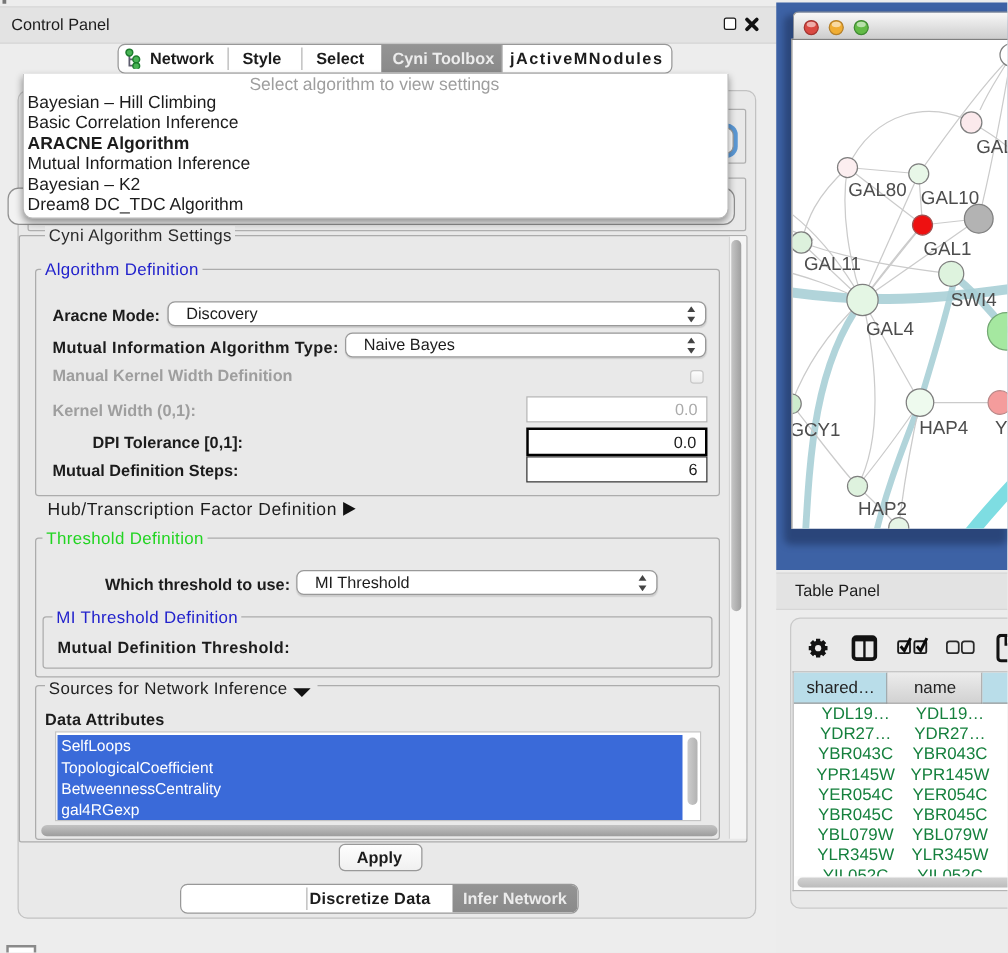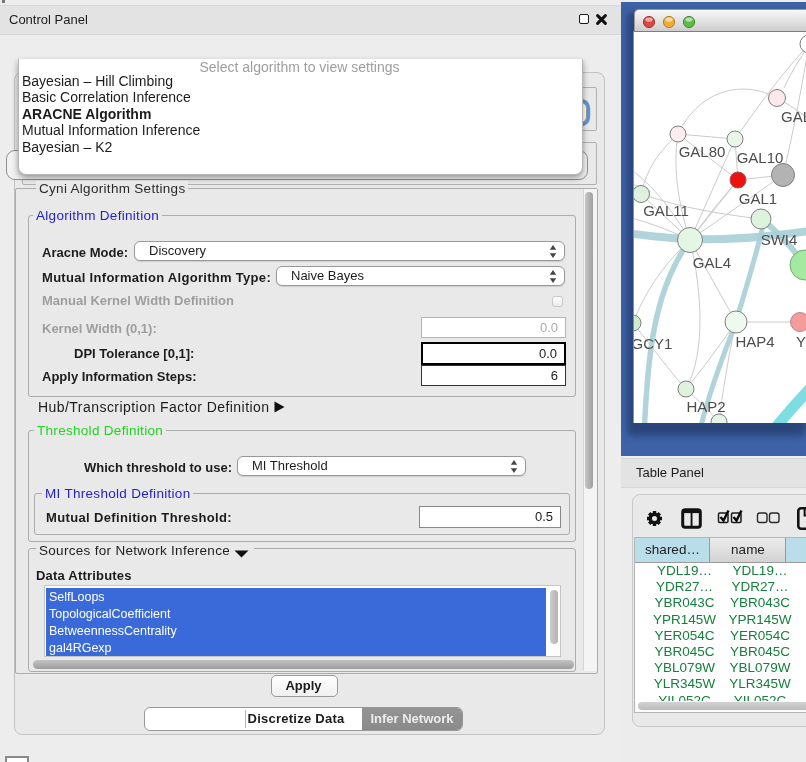--- a/index.html
+++ b/index.html
@@ -33,33 +33,51 @@
   <div class="abs" style="left:0;top:5px;width:621px;height:28px;background:#e3e3e3;border-top:1px solid #d8d8d8;border-bottom:1px solid #d6d6d6;"></div>
   <div class="abs lbl" style="left:9px;top:12px;">Control Panel</div>
 
   <div class="abs" style="left:579px;top:14px;width:8px;height:8px;border:1.5px solid #1a1a1a;border-radius:2px;background:#fff;"></div>
   <svg class="abs" style="left:595px;top:13px;" width="13" height="13" viewBox="0 0 13 13">
     <path d="M2.6 2.6 L10.4 10.4 M10.4 2.6 L2.6 10.4" stroke="#111" stroke-width="3" stroke-linecap="round"></path>
   </svg>
 
   <div class="abs" style="left:14px;top:72px;width:589px;height:661px;background:#e9e9e9;border:1px solid #c2c2c2;border-radius:8px;"></div>
 
+  <div class="abs" style="left:94px;top:35px;width:442px;height:22px;background:#fff;border:1px solid #989898;border-radius:6px;overflow:hidden;">
+    <div class="abs" style="left:210px;top:0;width:96px;height:22px;background:linear-gradient(#949494,#8a8a8a);"></div>
+    <div class="abs" style="left:87px;top:2px;width:1px;height:18px;background:#b5b5b5;"></div>
+    <div class="abs" style="left:146px;top:2px;width:1px;height:18px;background:#b5b5b5;"></div>
+    <div class="abs" style="left:306px;top:0px;width:1px;height:22px;background:#8a8a8a;"></div>
+    <svg class="abs" style="left:5px;top:2px;" width="14" height="17" viewBox="0 0 14 17">
+      <path d="M3.5 4 V14.5 H8 M3.5 9.5 H8" fill="none" stroke="#5d5d6e" stroke-width="1.4"></path>
+      <circle cx="3.5" cy="4" r="2.7" fill="#49b455" stroke="#1d7d2e" stroke-width="1.2"></circle>
+      <circle cx="9" cy="9.5" r="2.7" fill="#49b455" stroke="#1d7d2e" stroke-width="1.2"></circle>
+      <circle cx="9" cy="14.8" r="2.7" fill="#49b455" stroke="#1d7d2e" stroke-width="1.2"></circle>
+    </svg>
+    <div class="abs lbl" style="left:25px;top:3px;font-weight:600;">Network</div>
+    <div class="abs lbl" style="left:99px;top:3px;font-weight:600;">Style</div>
+    <div class="abs lbl" style="left:158px;top:3px;font-weight:600;">Select</div>
+    <div class="abs lbl" style="left:219px;top:3px;font-weight:600;color:#ececec;">Cyni Toolbox</div>
+    <div class="abs lbl" style="left:313px;top:3px;font-weight:600;letter-spacing:1.2px;">jActiveMNodules</div>
+  </div>
 
   <div class="abs" style="left:22px;top:87px;width:573px;height:42px;border:1px solid #b0b0b0;border-radius:2px;"></div>
   <div class="abs" style="left:559px;top:102px;width:26px;height:19px;border-radius:6px;border:1px solid #999;background:#fff;box-shadow:0 0 0 3.2px #5b97d3;"></div>
   <div class="abs" style="left:22px;top:142px;width:573px;height:41px;border:1px solid #b0b0b0;border-radius:2px;"></div>
   <div class="abs" style="left:6px;top:150px;width:580px;height:28px;border:1.5px solid #909090;border-radius:9px;background:#f2f2f2;"></div>
 
   <div class="abs" style="left:18px;top:59px;width:563px;height:115px;background:#fff;border:1px solid #b5b5b5;border-top:none;border-radius:0 0 8px 8px;box-shadow:0 3px 6px rgba(0,0,0,0.38);"></div>
   <div class="abs glbl" style="left:18px;top:59px;width:563px;text-align:center;font-size:14px;">Select algorithm to view settings</div>
   <div class="abs lbl" style="left:22px;top:73px;font-size:14px;">Bayesian – Hill Climbing</div>
   <div class="abs lbl" style="left:22px;top:89px;font-size:14px;">Basic Correlation Inference</div>
   <div class="abs lbl b" style="left:22px;top:106px;font-size:14px;">ARACNE Algorithm</div>
   <div class="abs lbl" style="left:22px;top:122px;font-size:14px;">Mutual Information Inference</div>
   <div class="abs lbl" style="left:22px;top:139px;font-size:14px;">Bayesian – K2</div>
+  <div class="abs lbl" style="left:22px;top:155px;font-size:14px;">Dream8 DC_TDC Algorithm</div>
 
   <div class="group" style="left:15px;top:188px;width:581px;height:484px;border-radius:2px;"></div>
   <div class="gtitle" style="left:36px;top:181px;color:#2b2b2b;">Cyni Algorithm Settings</div>
 
   <div class="abs" style="left:583px;top:189px;width:13px;height:482px;background:#f4f4f4;border-left:1px solid #d5d5d5;"></div>
   <div class="abs" style="left:585px;top:192px;width:8px;height:297px;background:linear-gradient(90deg,#c6c6c6,#9f9f9f);border-radius:5px;"></div>
 
   <div class="group" style="left:28px;top:215px;width:546px;height:180px;"></div>
   <div class="gtitle" style="left:33px;top:208px;color:#2222cc;">Algorithm Definition</div>
 
@@ -83,21 +101,21 @@
 
   <div class="abs glbl b" style="left:42px;top:293px;">Manual Kernel Width Definition</div>
   <div class="abs" style="left:552px;top:296px;width:9px;height:9px;border:1px solid #c8c8c8;border-radius:3px;background:linear-gradient(#fdfdfd,#ebebeb);"></div>
 
   <div class="abs glbl b" style="left:42px;top:321px;">Kernel Width (0,1):</div>
   <div class="field" style="left:421px;top:317px;width:136px;height:19px;border:1px solid #b4b4b4;color:#ababab;">0.0</div>
 
   <div class="abs lbl b" style="left:42px;top:346px;margin-left:32px;">DPI Tolerance [0,1]:</div>
   <div class="field" style="left:421px;top:342px;width:134px;height:19px;border:2px solid #000;">0.0</div>
 
-  <div class="abs lbl b" style="left:42px;top:369px;">Apply Information Steps:</div>
+  <div class="abs lbl b" style="left:42px;top:369px;">Mutual Definition Steps:</div>
   <div class="field" style="left:421px;top:365px;width:136px;height:19px;border:1px solid #333;">6</div>
 
   <div class="abs" style="left:38px;top:399px;font-size:14px;letter-spacing:0.45px;color:#1c1c1c;white-space:nowrap;">Hub/Transcription Factor Definition</div>
   <svg class="abs" style="left:274px;top:401px;" width="11" height="12" viewBox="0 0 11 12">
       <path d="M0.5 0.5 L10.5 6 L0.5 11.5 Z" fill="#111"></path>
     </svg>
 
   <div class="group" style="left:28px;top:430px;width:546px;height:110px;"></div>
   <div class="gtitle" style="left:34px;top:423px;color:#22d422;">Threshold Definition</div>
 
@@ -106,21 +124,20 @@
     <span class="ctext">MI Threshold</span>
     <svg class="carrows" viewBox="0 0 8 14">
         <path d="M4 0 L7.4 5 H0.6 Z" fill="#444"></path>
         <path d="M4 14 L7.4 9 H0.6 Z" fill="#444"></path>
       </svg>
   </div>
 
   <div class="group" style="left:34px;top:493px;width:534px;height:40px;"></div>
   <div class="gtitle" style="left:42px;top:486px;color:#2222cc;">MI Threshold Definition</div>
   <div class="abs lbl b" style="left:46px;top:510px;letter-spacing:0.35px;">Mutual Definition Threshold:</div>
-  <div class="field" style="left:419px;top:506px;width:133px;height:20px;border:1.5px solid #888;line-height:20px;">0.5</div>
 
   <div class="group" style="left:28px;top:548px;width:546px;height:122px;"></div>
   <div class="gtitle" style="left:36px;top:543px;color:#222;">Sources for Network Inference</div>
   <div class="abs" style="left:230px;top:543px;width:24px;height:13px;background:#e9e9e9;"></div>
     <svg class="abs" style="left:234px;top:550px;" width="15" height="8" viewBox="0 0 15 8">
       <path d="M0.5 0.5 L14.5 0.5 L7.5 7.5 Z" fill="#111"></path>
     </svg>
   <div class="abs lbl b" style="left:36px;top:568px;letter-spacing:0.2px;">Data Attributes</div>
 
   <div class="abs" style="left:44px;top:585px;width:515px;height:70px;background:#fff;border:1px solid #c4c4c4;overflow:hidden;">

